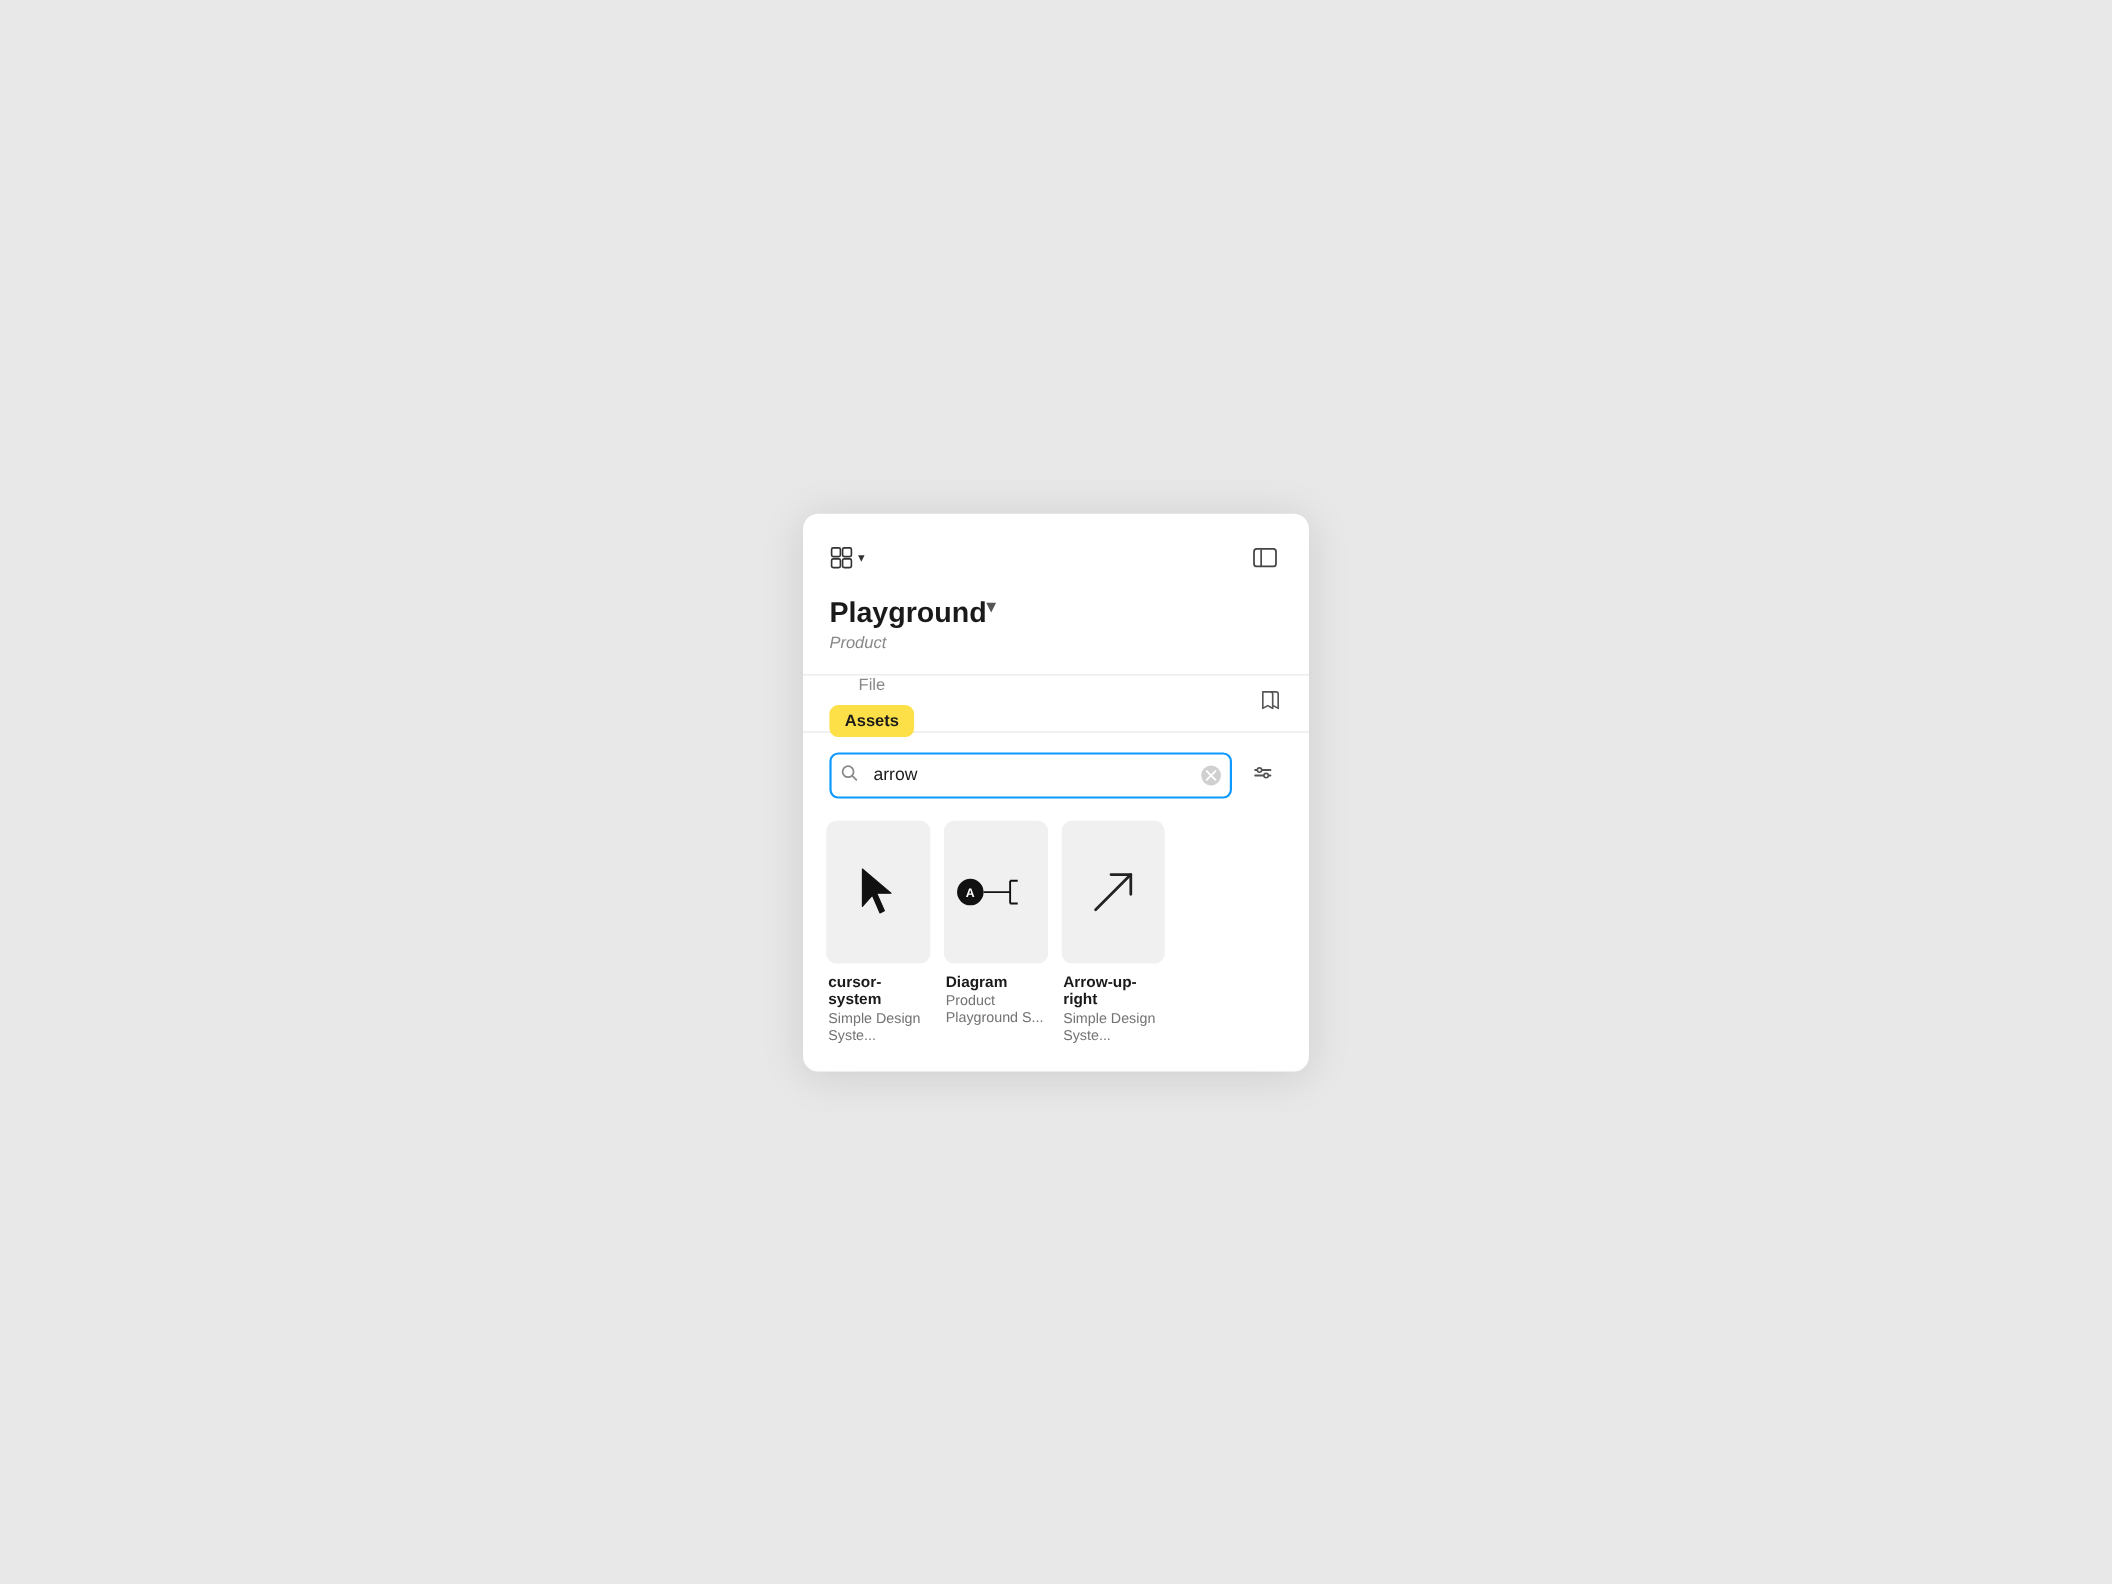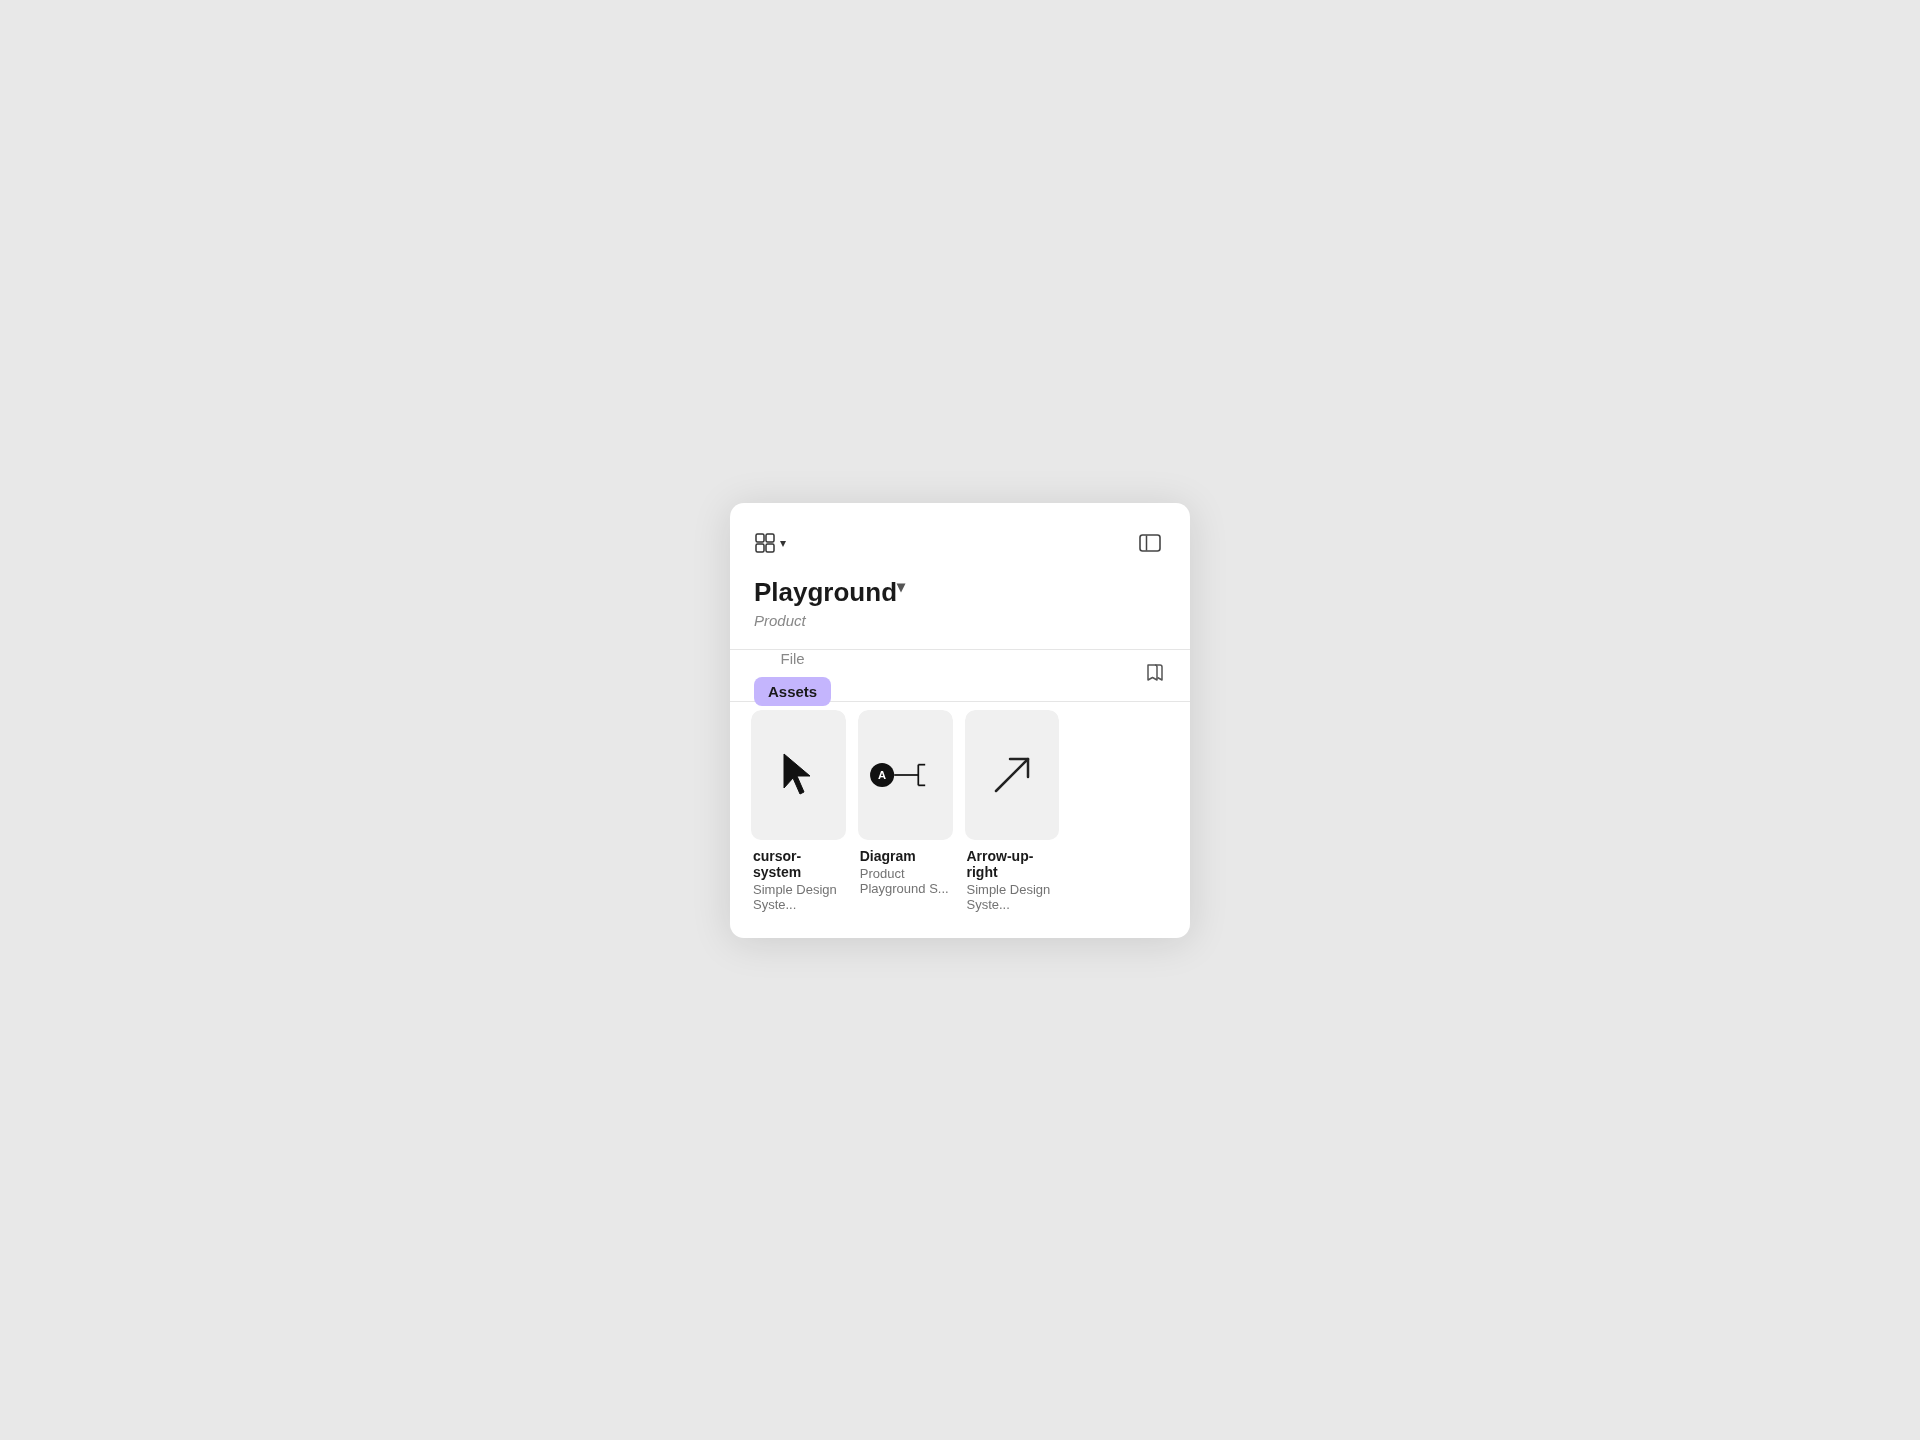--- a/index.html
+++ b/index.html
@@ -107,21 +107,21 @@
     .tab {
       padding: 6px 14px;
       border-radius: 8px;
       font-size: 15px;
       cursor: pointer;
       font-weight: 400;
       color: #888;
     }
 
     .tab.active {
-      background: #c4b5fd;
+      background: #fde047;
       color: #1a1a1a;
       font-weight: 600;
     }
 
     .book-icon {
       cursor: pointer;
       color: #555;
       font-size: 18px;
     }
 
@@ -292,20 +292,45 @@
       <div class="tab active">Assets</div>
     </div>
     <div class="book-icon">
       <svg width="22" height="22" viewBox="0 0 22 22" fill="none">
         <path d="M4 3h7a2 2 0 0 1 2 2v13l-4.5-2.5L4 18V3z" stroke="#555" stroke-width="1.5" stroke-linejoin="round"></path>
         <path d="M11 3h5a2 2 0 0 1 2 2v13l-4.5-2.5" stroke="#555" stroke-width="1.5" stroke-linejoin="round"></path>
       </svg>
     </div>
   </div>
 
+  <div class="search-section">
+    <div class="search-container">
+      <span class="search-icon-wrap">
+        <svg width="16" height="16" viewBox="0 0 16 16" fill="none">
+          <circle cx="7" cy="7" r="5" stroke="#888" stroke-width="1.6"></circle>
+          <line x1="11" y1="11" x2="14.5" y2="14.5" stroke="#888" stroke-width="1.6" stroke-linecap="round"></line>
+        </svg>
+      </span>
+      <input class="search-input" type="text" value="arrow" style="">
+      <div class="clear-icon">
+        <svg width="10" height="10" viewBox="0 0 10 10">
+          <line x1="1" y1="1" x2="9" y2="9" stroke="#fff" stroke-width="1.8" stroke-linecap="round"></line>
+          <line x1="9" y1="1" x2="1" y2="9" stroke="#fff" stroke-width="1.8" stroke-linecap="round"></line>
+        </svg>
+      </div>
+    </div>
+    <div class="filter-icon">
+      <svg width="22" height="22" viewBox="0 0 22 22" fill="none">
+        <line x1="4" y1="6" x2="18" y2="6" stroke="#555" stroke-width="1.6" stroke-linecap="round"></line>
+        <line x1="4" y1="11" x2="18" y2="11" stroke="#555" stroke-width="1.6" stroke-linecap="round"></line>
+        <circle cx="8" cy="6" r="2" fill="white" stroke="#555" stroke-width="1.5"></circle>
+        <circle cx="14" cy="11" r="2" fill="white" stroke="#555" stroke-width="1.5"></circle>
+      </svg>
+    </div>
+  </div>
 
   <div class="assets-grid">
 
     <div class="asset-card">
       <div class="asset-preview">
         <svg class="cursor-svg" viewBox="0 0 40 50" fill="none">
           <path d="M6 4 L6 38 L15 28 L22 44 L26 42 L19 26 L32 26 Z" fill="#111" stroke="#111" stroke-width="1" stroke-linejoin="round"></path>
         </svg>
       </div>
       <div class="asset-info">

